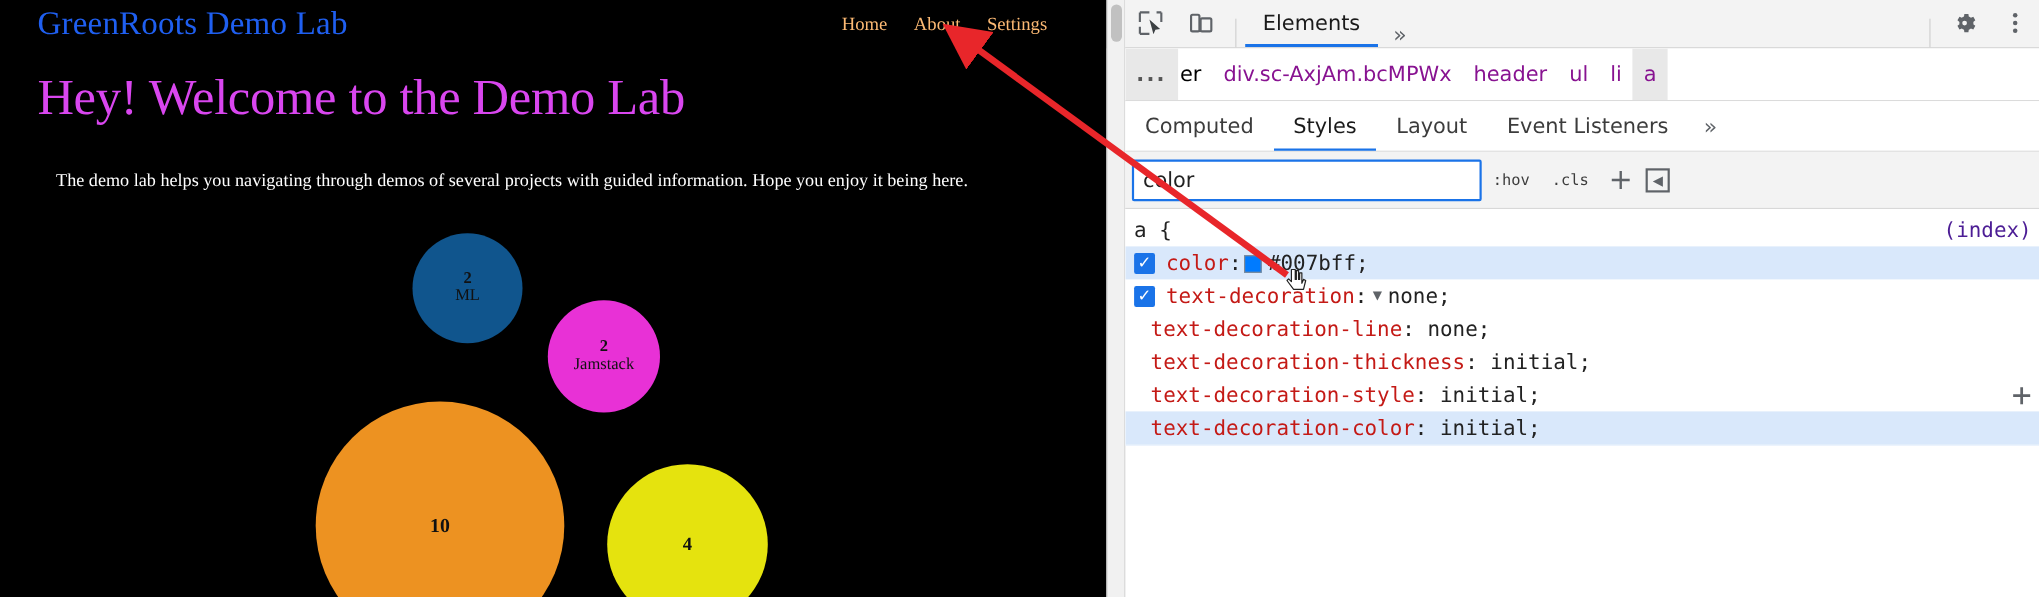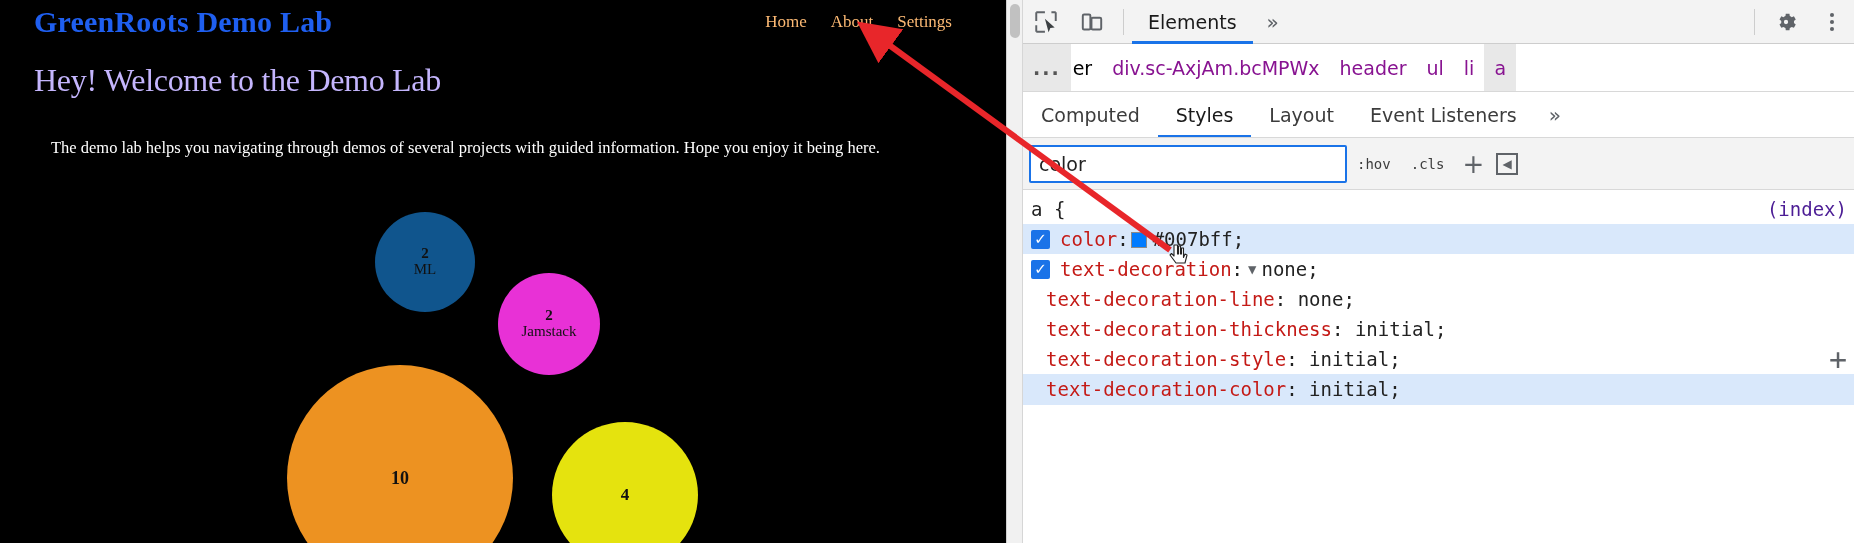--- a/index.html
+++ b/index.html
@@ -17,40 +17,40 @@
     width: 1006px; height: 543px;
     background: #000; overflow: hidden;
   }
   #navbar {
     position: relative; height: 44px; width: 100%;
     background: #000;
   }
   #brand {
     position: absolute; left: 34px; top: 5px;
     font-family: "Liberation Serif", serif;
-    font-size: 30px; font-weight: 700;
+    font-size: 30px; font-weight: 400;
     color: #1f5ff0; letter-spacing: .2px;
     white-space: nowrap;
     text-align: right;
   }
   #navlinks {
     position: absolute; right: 54px; top: 12px;
     display: flex; gap: 24px; align-items: baseline;
   }
   #navlinks a {
     font-family: "Liberation Serif", serif;
     font-size: 17px; color: #fdba74; text-decoration: none;
     white-space: nowrap;
   }
 
   #hero { position: absolute; left: 0; top: 44px; width: 100%; }
   #hero h1 {
     margin: 0; padding: 18px 0 0 34px;
     font-family: "Liberation Serif", serif;
-    font-size: 32px; font-weight: 400; color: #c4b5fd;
+    font-size: 46px; font-weight: 400; color: #d946ef;
     letter-spacing: -.3px; white-space: nowrap;
   }
   #hero p {
     margin: 17px; padding: 22px 0 0 34px;
     font-family: "Liberation Serif", serif;
     font-size: 16.5px; color: #fff; white-space: nowrap;
   }
 
   
   #bubbles { position: absolute; left: 0; top: 190px; width: 1006px; height: 353px; }
@@ -88,21 +88,21 @@
     position: absolute; left: 3px; top: 4px; width: 10px; height: 34px;
     background: #c1c1c1; border-radius: 5px;
   }
 
   #dt-inner { position: absolute; left: 16px; top: 0; width: 832px; height: 543px; }
 
   
   #dt-toolbar {
     position: relative; height: 44px; width: 100%;
     background: #f3f3f3; border-bottom: 1px solid #cdcdcd;
-    display: flex; align-items: center;
+    display: flex; align-items: flex-end;
   }
   .tb-icon {
     width: 46px; height: 44px;
     display: flex; align-items: center; justify-content: center;
     cursor: pointer;
   }
   .tb-sep { width: 1px; height: 26px; background: #cdcdcd; margin: 0 8px; }
   .dt-tab {
     height: 44px; padding: 0 16px;
     display: flex; align-items: center;

